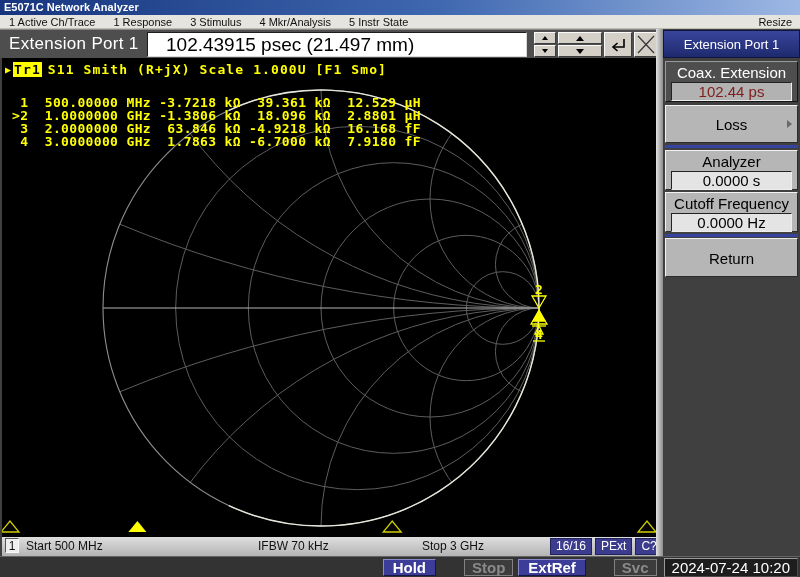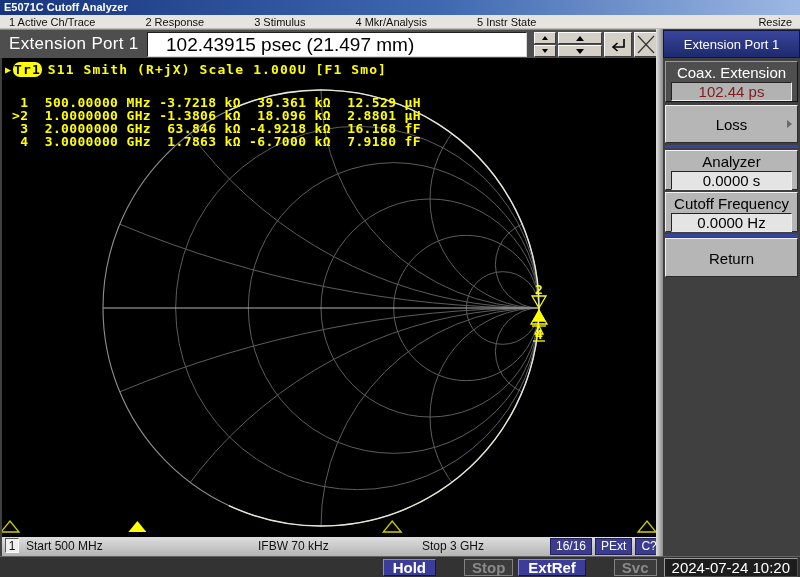--- a/index.html
+++ b/index.html
@@ -4,21 +4,21 @@
 <style>
   html,body{margin:0;padding:0;background:#000;}
   .screen{position:relative;width:800px;height:577px;background:#404040;overflow:hidden;
           font-family:"Liberation Sans",sans-serif;-webkit-font-smoothing:none;}
   
   .titlebar{position:absolute;left:0;top:0;width:800px;height:15px;
     background:linear-gradient(90deg,#17357e 0%,#3f68b0 55%,#9db8e4 100%);
     color:#fff;font-size:11px;font-weight:bold;line-height:15px;padding-left:4px;box-sizing:border-box;}
   
   .menubar{position:absolute;left:0;top:15px;width:800px;height:14px;background:#e6e4de;
-    display:flex;align-items:center;font-size:11px;color:#111;box-sizing:border-box;border-bottom:1px solid #bdbdb5;gap:32px;}
+    display:flex;align-items:center;font-size:11px;color:#111;box-sizing:border-box;border-bottom:1px solid #bdbdb5;}
   .menu-item{padding:0 9px;white-space:nowrap;}
   .resize{margin-left:auto;padding-right:8px;}
   
   .entrybar{position:absolute;left:0;top:29px;width:656px;height:29px;background:#4e4e4e;
     border-top:1px solid #8a8a8a;box-sizing:border-box;}
   .entry-label{position:absolute;left:9px;top:4px;color:#fff;font-size:17px;letter-spacing:.3px;}
   .entry-input{position:absolute;left:147px;top:2px;width:380px;height:25px;background:#fff;
     border:1px solid;border-color:#1d1d1d #d8d8d8 #d8d8d8 #1d1d1d;font-family:"Liberation Sans",sans-serif;
     font-size:19px;color:#000;padding:0 0 0 18px;box-sizing:border-box;}
   .btn3d{background:#d4d0c8;border:1px solid;border-color:#fbfbfb #3c3c3c #3c3c3c #fbfbfb;
@@ -32,21 +32,21 @@
   .tri-up{width:0;height:0;border-left:4px solid transparent;border-right:4px solid transparent;border-bottom:5px solid #000;}
   .tri-dn{width:0;height:0;border-left:4px solid transparent;border-right:4px solid transparent;border-top:5px solid #000;}
   .enter-btn{position:absolute;left:604px;top:2px;width:28px;height:25px;}
   .close-btn{position:absolute;left:634px;top:2px;width:24px;height:25px;}
   
   .chart{position:absolute;left:2px;top:58px;width:656px;height:479px;background:#000;}
   .chart svg{position:absolute;left:0;top:0;}
   .trace-line{position:absolute;left:3px;top:4px;display:flex;align-items:center;
     font-family:"DejaVu Sans Mono",monospace;font-size:13px;font-weight:bold;color:#ffff00;letter-spacing:1.1px;white-space:pre;}
   .trace-arrow{font-size:10px;margin-right:2px;letter-spacing:0;}
-  .tr1-badge{background:#ffff00;color:#000;padding:0 1px;margin-right:6px;letter-spacing:1.1px;border-radius:7px;}
+  .tr1-badge{background:#ffff00;color:#000;padding:0 1px;margin-right:6px;letter-spacing:1.1px;}
   .mrow{position:absolute;left:10px;font-family:"DejaVu Sans Mono",monospace;font-size:13px;font-weight:bold;
     color:#ffff00;white-space:pre;letter-spacing:.35px;}
   
   .statusbar{position:absolute;left:2px;top:537px;width:656px;height:19px;
     background:linear-gradient(#dedede,#b4b4b4);font-size:12px;color:#111;}
   .chanbox{position:absolute;left:3px;top:1px;width:14px;height:15px;background:#efefef;text-align:center;
     line-height:15px;border:1px solid;border-color:#555 #fafafa #fafafa #555;box-sizing:border-box;}
   .st-start{position:absolute;left:24px;top:2px;}
   .st-ifbw{position:absolute;left:256px;top:2px;}
   .st-stop{position:absolute;left:420px;top:2px;}
@@ -81,26 +81,26 @@
     border:1px solid #828282;box-sizing:border-box;margin-left:23px;}
   .bb-date{background:#1d1d1d;color:#fff;padding:0 7px;height:19px;line-height:17px;margin-left:2px;
     border:1px solid;border-color:#9a9a9a #4a4a4a #4a4a4a #9a9a9a;box-sizing:border-box;}
 </style>
 </head>
 <body>
 
 <div class="screen">
 
   <div class="titlebar">
-    <span>E5071C Cutoff Analyzer</span>
+    <span>E5071C Network Analyzer</span>
   </div>
 
   <div class="menubar">
     <span class="menu-item">1 Active Ch/Trace</span>
-    <span class="menu-item">2 Response</span>
+    <span class="menu-item">1 Response</span>
     <span class="menu-item">3 Stimulus</span>
     <span class="menu-item">4 Mkr/Analysis</span>
     <span class="menu-item">5 Instr State</span>
     <span class="resize">Resize</span>
   </div>
 
   <div class="entrybar">
     <span class="entry-label">Extension Port 1</span>
     <input class="entry-input" value="102.43915 psec (21.497 mm)" style="">
     <div class="spin-col spin-sm">

